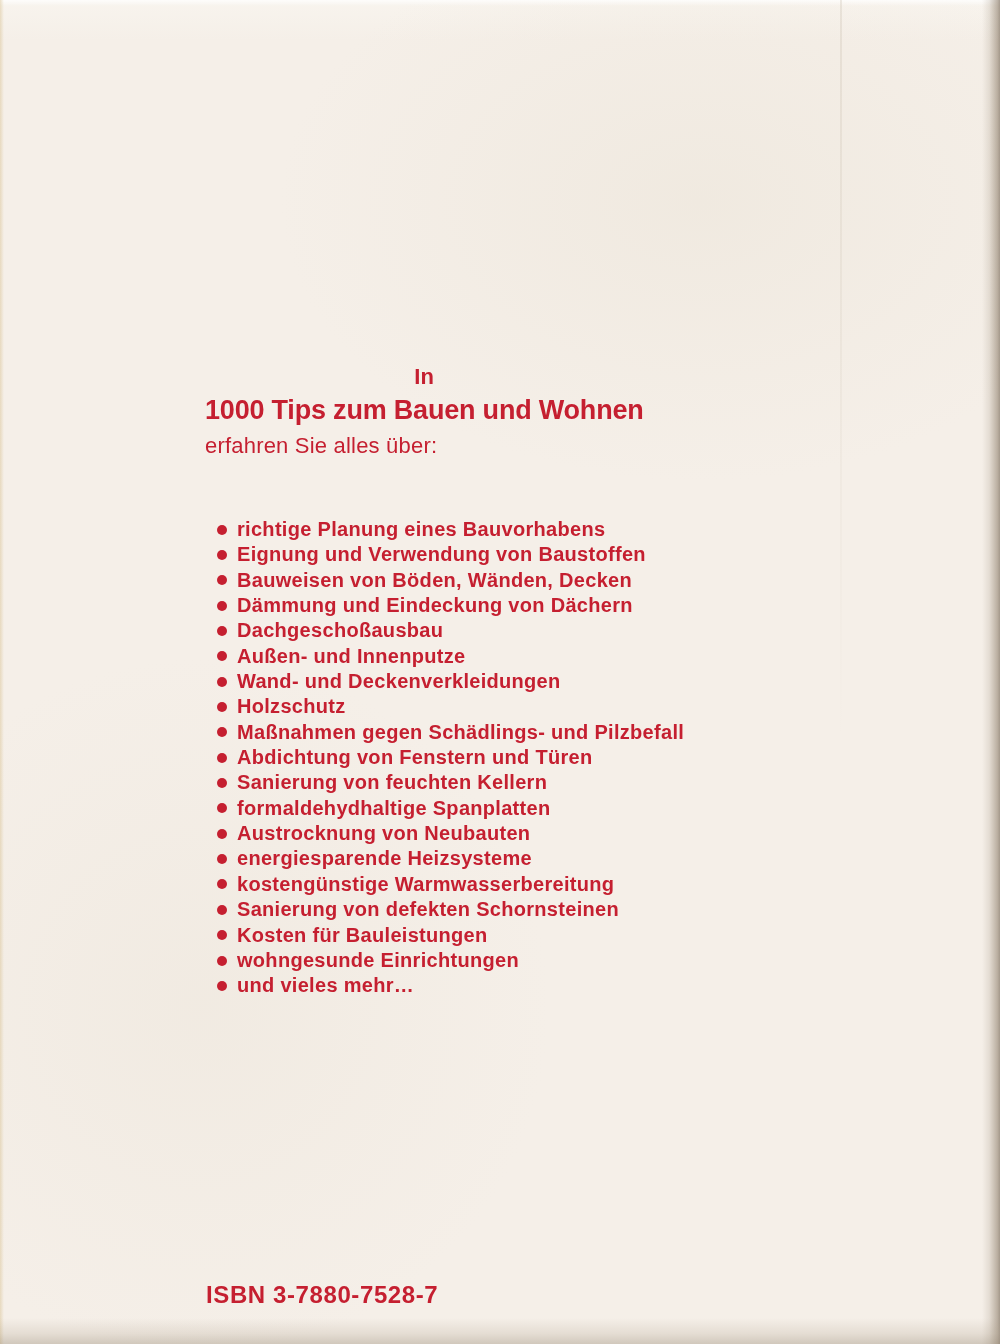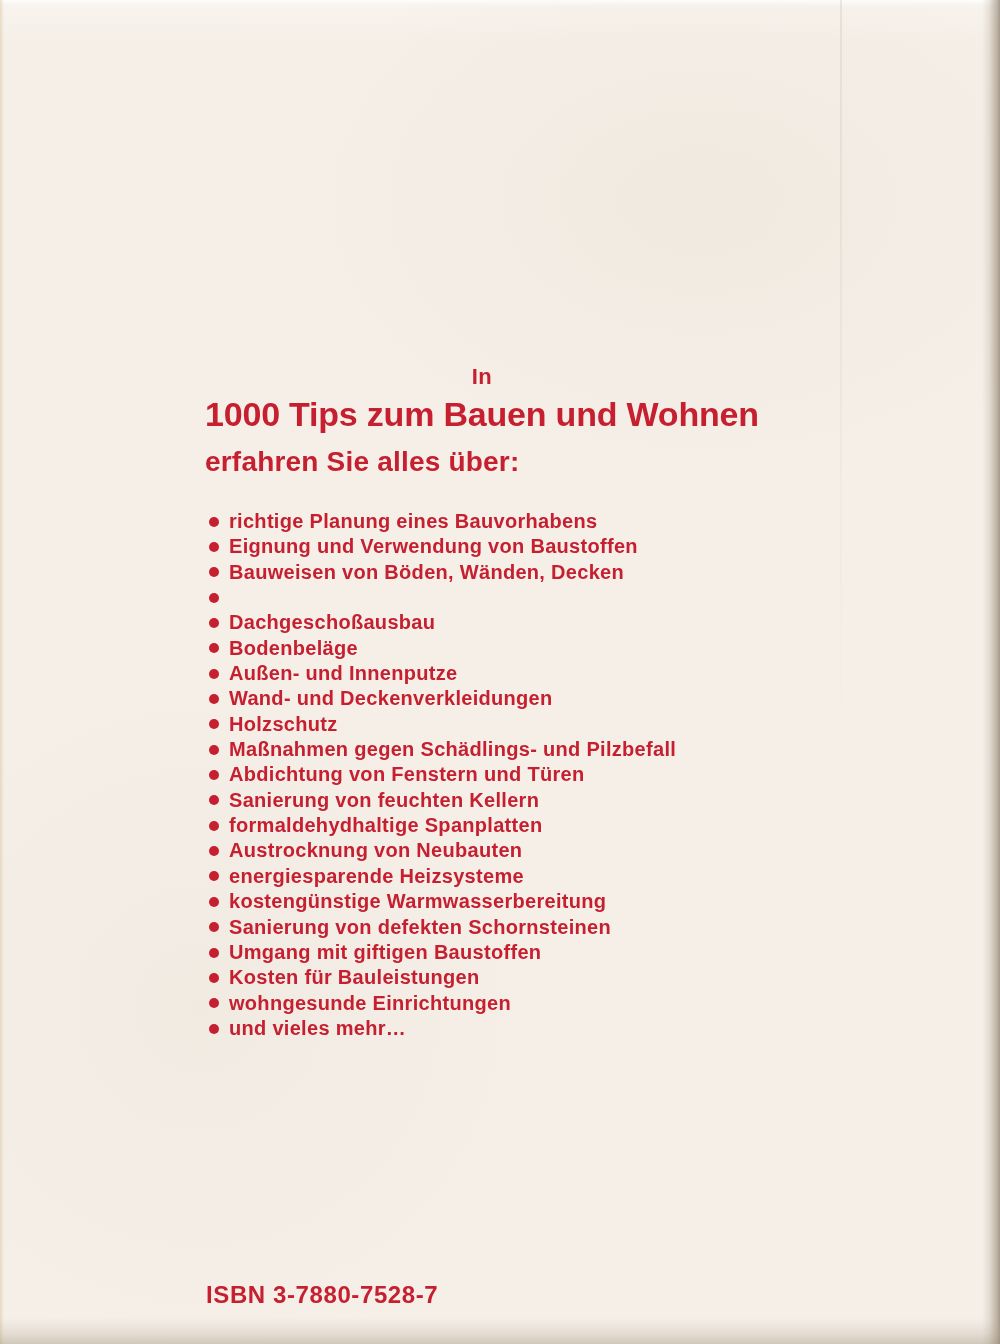--- a/index.html
+++ b/index.html
@@ -59,38 +59,38 @@
     top: 365px;
   }
   .header .line-in {
     font-size: 22px;
     font-weight: bold;
     line-height: 1.1;
     letter-spacing: 0.3px;
     text-align: center;
   }
   .header .title {
-    font-size: 34px;
+    font-size: 27px;
     font-weight: bold;
     line-height: 1.0;
     margin-top: 8px;
     letter-spacing: -0.2px;
   }
   .header .subtitle {
-    font-size: 28px;
-    font-weight: bold;
-    margin-top: 15px;
+    font-size: 22px;
+    font-weight: normal;
+    margin-top: 9px;
     letter-spacing: 0.2px;
   }
 
   ul.topics {
     position: absolute;
     left: 209px;
     top: 509px;
-    margin: 0;
+    margin: 8px;
     padding: 0;
     list-style: none;
     text-align: right;
   }
   ul.topics li {
     height: 25.35px;
     line-height: 25.35px;
     font-size: 20px;
     font-weight: bold;
     letter-spacing: 0.3px;
@@ -147,31 +147,28 @@
         <span>Eignung und Verwendung von Baustoffen</span>
       </li>
 
       <li>
         <span class="bullet"></span>
         <span>Bauweisen von Böden, Wänden, Decken</span>
       </li>
 
       <li>
         <span class="bullet"></span>
+        <span>Dämmung und Eindeckung von Dächern</span>
       </li>
 
       <li>
         <span class="bullet"></span>
         <span>Dachgeschoßausbau</span>
       </li>
 
-      <li>
-        <span class="bullet"></span>
-        <span>Bodenbeläge</span>
-      </li>
 
       <li>
         <span class="bullet"></span>
         <span>Außen- und Innenputze</span>
       </li>
 
       <li>
         <span class="bullet"></span>
         <span>Wand- und Deckenverkleidungen</span>
       </li>
@@ -214,24 +211,20 @@
       <li>
         <span class="bullet"></span>
         <span>kostengünstige Warmwasserbereitung</span>
       </li>
 
       <li>
         <span class="bullet"></span>
         <span>Sanierung von defekten Schornsteinen</span>
       </li>
 
-      <li>
-        <span class="bullet"></span>
-        <span>Umgang mit giftigen Baustoffen</span>
-      </li>
 
       <li>
         <span class="bullet"></span>
         <span>Kosten für Bauleistungen</span>
       </li>
 
 
       <li>
         <span class="bullet"></span>
         <span>wohngesunde Einrichtungen</span>

